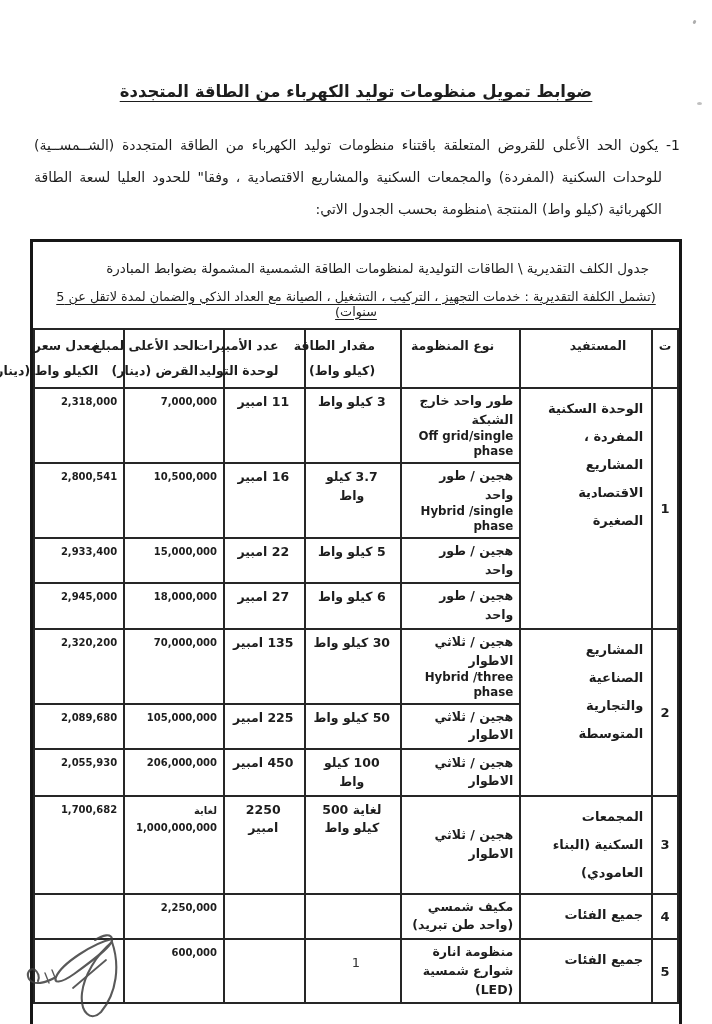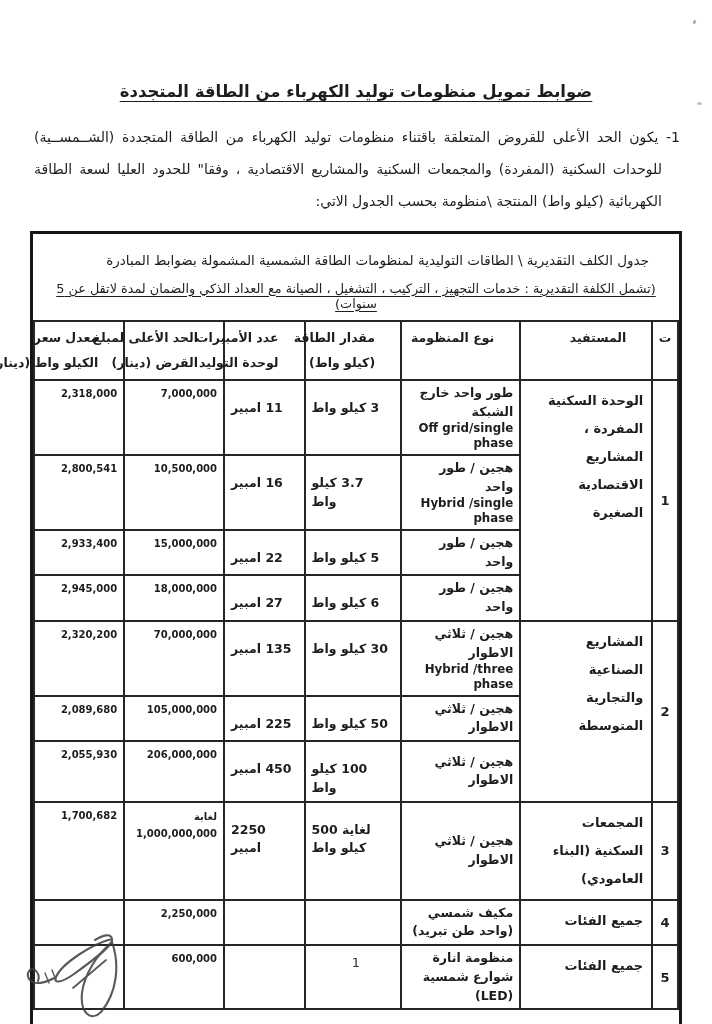--- a/index.html
+++ b/index.html
@@ -10,21 +10,21 @@
     color:#1d1d1d;
     direction:rtl;
     position:relative;
     overflow:hidden;
   }
   .page { position:absolute; inset:0; padding:82px 30px 0 30px; }
 
   .doc-title {
     text-align:center; font-size:16.5px; font-weight:bold;
     text-decoration:underline; text-underline-offset:4px;
-    margin-bottom:20px; letter-spacing:.2px;
+    margin-bottom:28px; letter-spacing:.2px;
   }
   .intro {
     font-size:14px; line-height:2.3; text-align:justify;
     padding-right:4px; padding-left:4px; margin-bottom:13px;
     padding-right:20px; text-indent:-18px;
   }
 
   .table-box { border:3px solid #161616; padding:18px 0 20px 0; background:#fff; }
   .caption1 { text-align:right; font-size:13.5px; margin-bottom:13px; padding:0 30px; }
   .caption2 {
@@ -39,21 +39,21 @@
     text-align:right; padding:3px 25px;
   }
   th div { line-height:2.05; white-space:nowrap; }
   th.center { text-align:center; padding:3px 1px; }
   td { font-weight:bold; font-size:12.5px; padding:3px 6px; vertical-align:middle; }
   td.serial { text-align:center; font-size:13px; }
   td.benef { vertical-align:top; line-height:2.15; padding:6px 8px; font-size:13px; }
   td.type { text-align:right; line-height:1.5; }
   td.type.right { text-align:right; }
   td.type .en { font-size:11.8px; line-height:1.25; }
-  td.val { text-align:left; padding-right:8px; line-height:1.5; vertical-align:top; padding-top:18px; }
+  td.val { text-align:center; padding-right:8px; line-height:1.5; vertical-align:top; padding-top:4px; }
   td.num { text-align:right; padding-left:6px; font-size:10px; line-height:1.6; vertical-align:top; padding-top:5px; }
   td.num div { line-height:1.7; }
 
   .page-number {
     position:absolute; left:0; right:0; bottom:54px;
     text-align:center; font-size:13px; color:#333;
   }
 
   .signature { position:absolute; left:16px; top:925px; opacity:.85; }
   .speck { position:absolute; background:#8a8a8a; border-radius:50%; }

